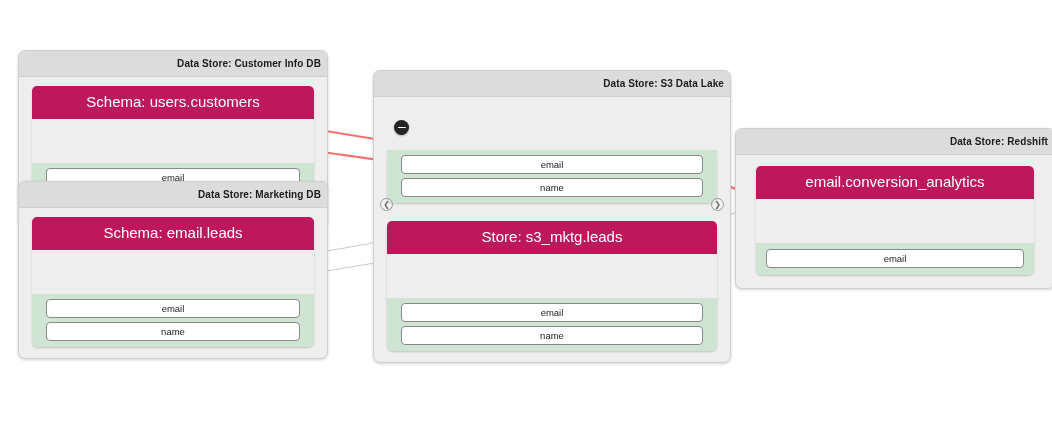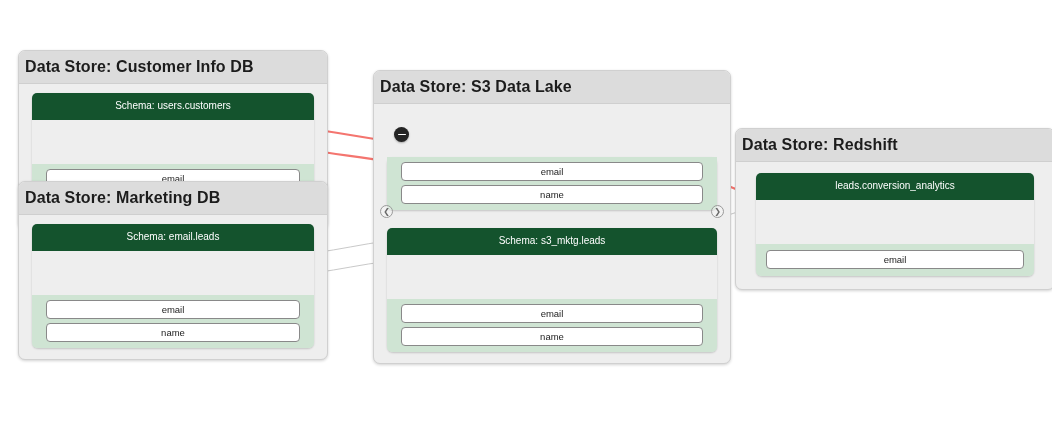--- a/index.html
+++ b/index.html
@@ -34,44 +34,44 @@
     border: 1px solid #d0d0d0;
     border-radius: 7px;
     box-shadow: 0 1px 3px rgba(0,0,0,0.18);
     box-sizing: border-box;
     z-index: 10;
   }
   .ds-header {
     background: #dcdcdc;
     border-bottom: 1px solid #cfcfcf;
     border-radius: 6px 6px 0 0;
-    text-align: left;
-    font-size: 16px;
+    text-align: right;
+    font-size: 10px;
     font-weight: bold;
     color: #1c1c1c;
     padding: 7px 6px 7px 6px;
     letter-spacing: 0.1px;
   }
   .ds-body {
     padding: 9px 13px 11px 13px;
     position: relative;
   }
 
   
   .schema {
     position: relative;
     border-radius: 6px;
     box-shadow: 0 1px 2px rgba(0,0,0,0.18);
     margin-bottom: 12px;
   }
   .schema:last-child { margin-bottom: 0; }
   .schema-header {
-    background: #14532d;
+    background: #be185d;
     color: #ffffff;
-    font-size: 10px;
+    font-size: 15px;
     text-align: center;
     padding: 7px 8px 7px 8px;
     border-radius: 5px 5px 0 0;
     line-height: 1.25;
   }
   .schema-fields {
     background: #cfe4d3;
     border-radius: 0 0 5px 5px;
     padding: 5px 14px 6px 14px;
     margin-top: 44px;
@@ -187,36 +187,36 @@
       <div class="schema">
         <div class="chev-handle" style="left:-7px; top:48px;">❮</div>
         <div class="chev-handle" style="right:-7px; top:48px;">❯</div>
         <div class="schema-fields">
           <div class="field">email</div>
           <div class="field">name</div>
         </div>
       </div>
 
       <div class="schema" style="margin-top:18px;">
-        <div class="schema-header">Schema: s3_mktg.leads</div>
+        <div class="schema-header">Store: s3_mktg.leads</div>
         <div class="schema-fields">
           <div class="field">email</div>
           <div class="field">name</div>
         </div>
       </div>
 
     </div>
   </div>
 
   <div class="ds-node" style="left:735px; top:128px; width:320px;">
     <div class="ds-header">Data Store: Redshift</div>
     <div class="ds-body" style="padding:11px 20px 13px 20px;">
       <div class="schema">
         <div class="schema-header">
-          <div>leads.conversion_analytics</div>
+          <div>email.conversion_analytics</div>
         </div>
         <div class="schema-fields" style="padding:6px 10px 7px 10px;">
           <div class="field">email</div>
         </div>
       </div>
     </div>
   </div>
 
 </div>
 

